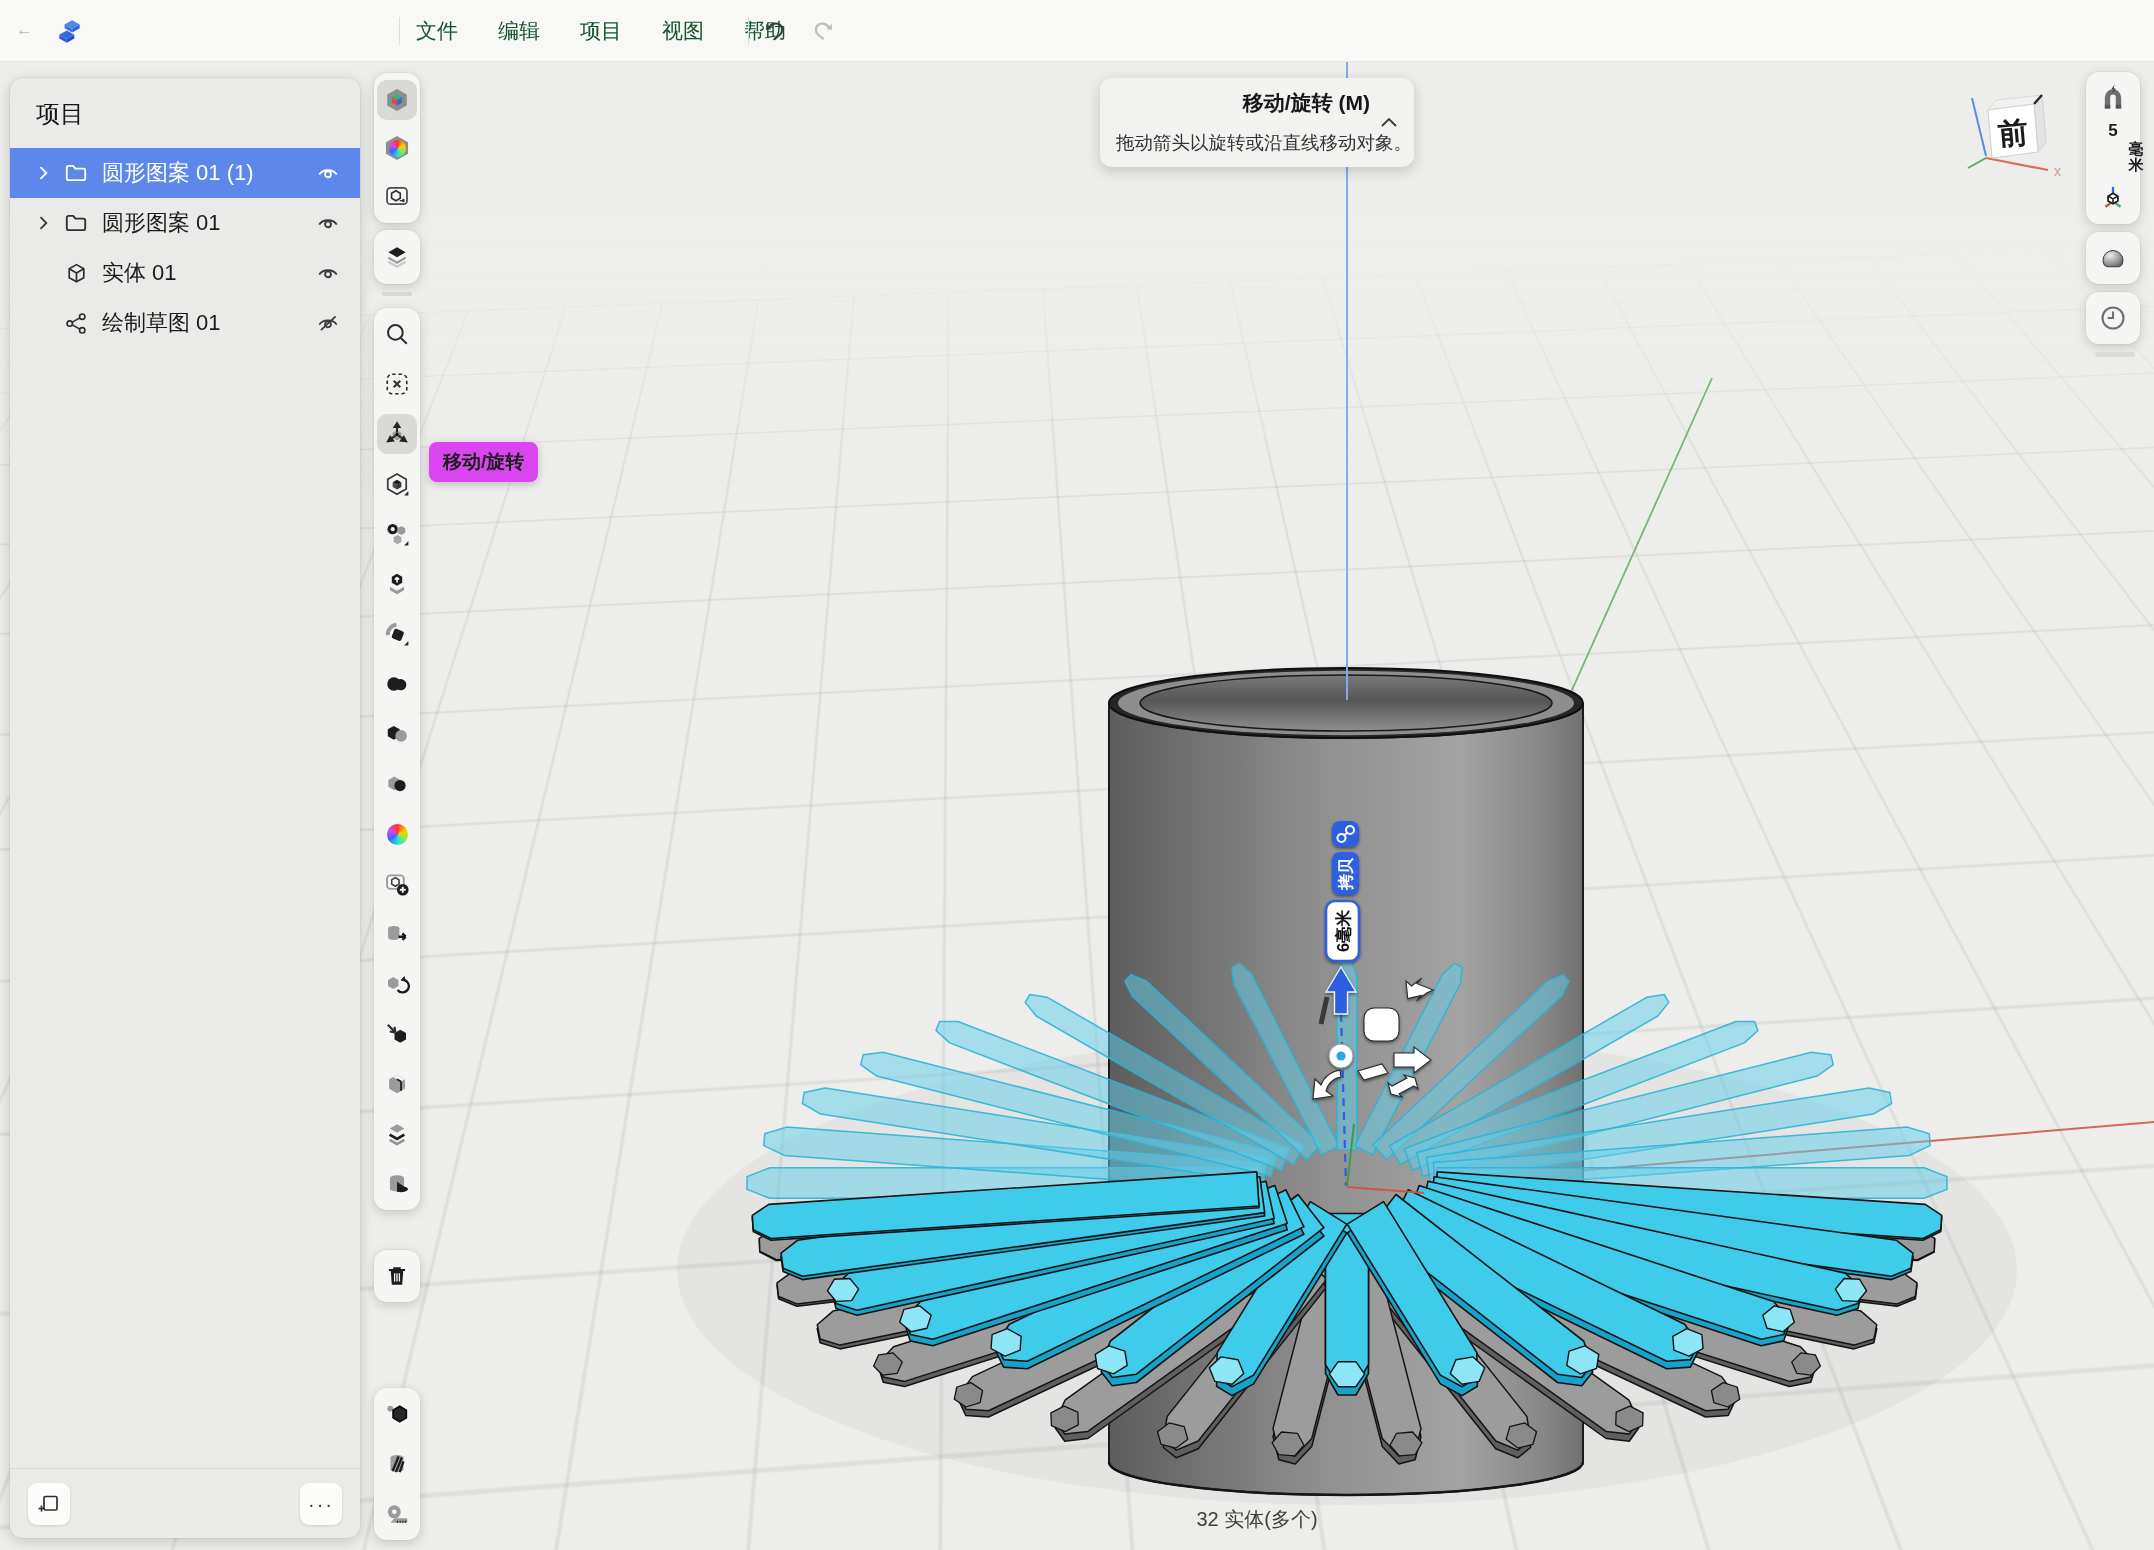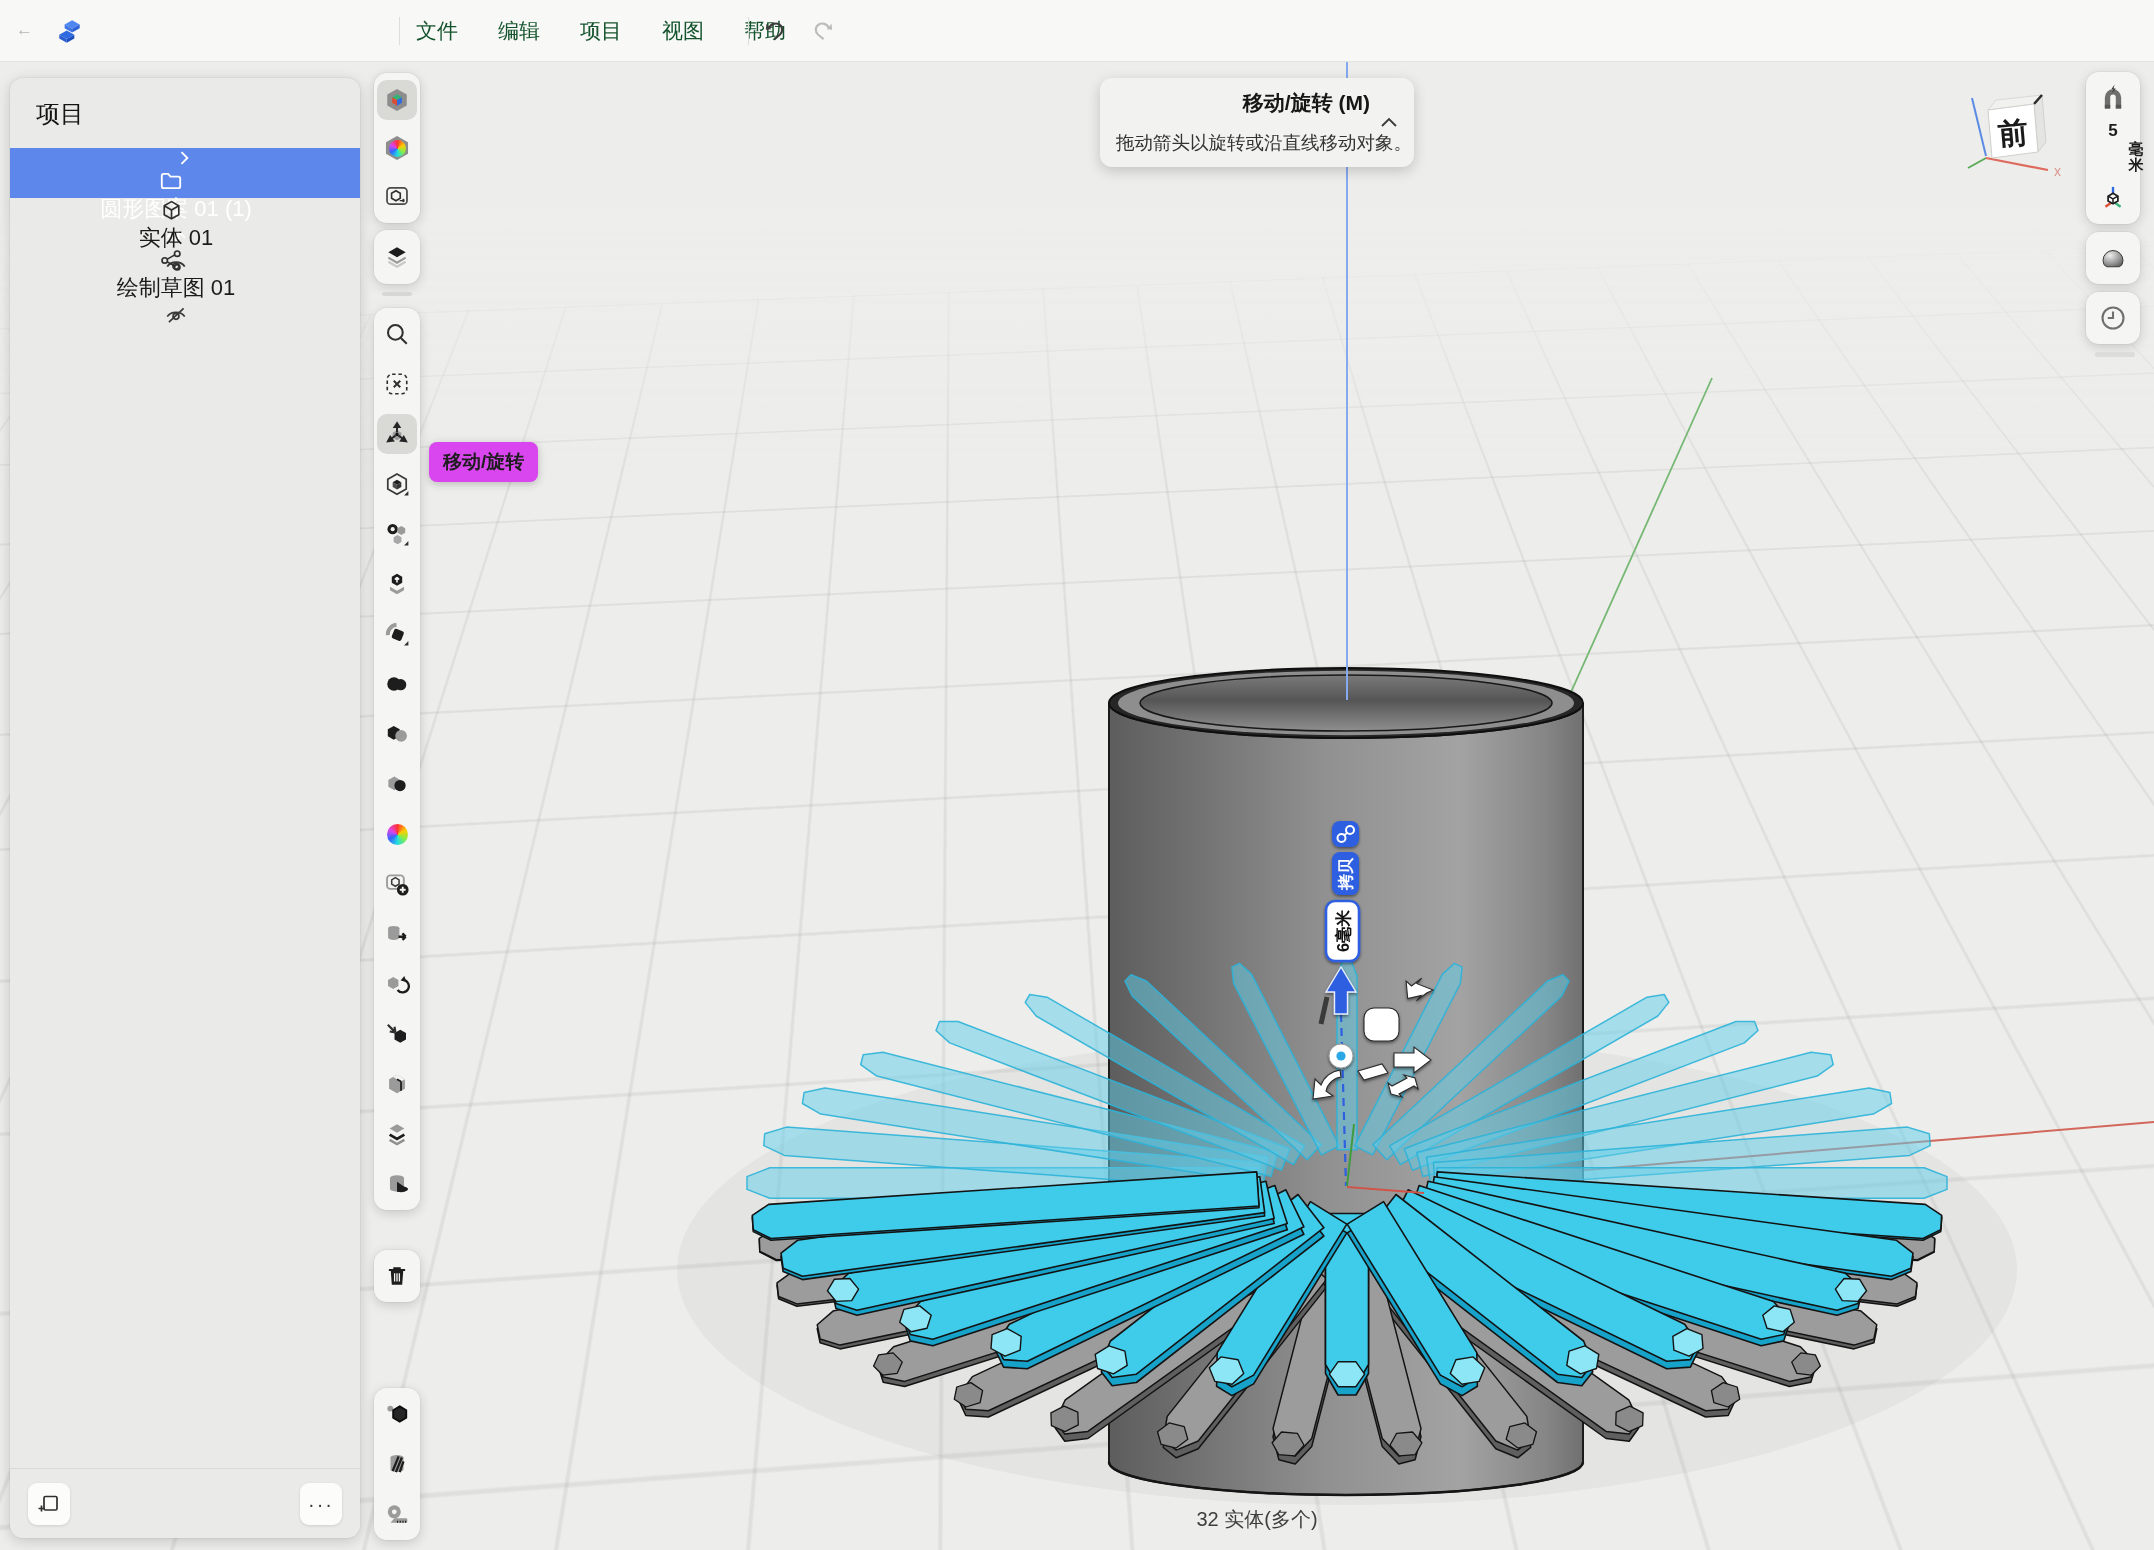--- a/index.html
+++ b/index.html
@@ -38,21 +38,21 @@
     box-shadow:0 3px 14px rgba(0,0,0,.17), 0 0 0 1px rgba(0,0,0,.035); z-index:20; }
 
   
   .sidebar { left:10px; top:78px; width:350px; height:1460px; background:#eaeae8; }
   .sb-header { padding:20px 0 0 26px; font-size:24px; font-weight:500; color:#141414; }
   .sb-filter { margin:18px 14px 0 14px; height:52px; background:#fdfdfc; border:1px solid #e2e2df;
     border-radius:10px; display:flex; align-items:center; padding:0 14px; gap:14px; }
   .sb-filter .lbl { flex:1; font-size:22px; color:#1b1b1b; }
   .sb-rows { margin-top:18px; }
   .sb-row { height:50px; display:flex; align-items:center; color:#1b1b1b; font-size:22px;
-    padding:0 18px 0 0;flex-direction:column; }
+    padding:0 18px 0 0; }
   .sb-row.sel { background:#5E87EB; color:#fff; }
   .sb-row .chev { width:34px; display:flex; justify-content:center; margin-left:16px; }
   .sb-row .noch { width:34px; margin-left:16px; }
   .sb-row .ric { width:32px; display:flex; justify-content:center; margin-right:10px; }
   .sb-row .lbl { flex:1; }
   .sb-row .eye { width:28px; display:flex; justify-content:center; }
   .sb-footer { position:absolute; left:0; right:0; bottom:0; height:70px;
     border-top:1px solid #d9d9d6; }
   .sb-fbtn { position:absolute; top:14px; width:42px; height:42px; background:#fcfcfb;
     border-radius:9px; box-shadow:0 1px 3px rgba(0,0,0,.12); display:flex; align-items:center;
@@ -338,20 +338,39 @@
         </span>
       <span class="lbl">圆形图案 01 (1)</span>
       <span class="eye">
         <svg width="24" height="24" viewBox="0 0 22 22">
             <path d="M3 12.5 C6 7.2 16 7.2 19 12.5" fill="none" stroke="#fff" stroke-width="1.7"></path>
             <circle cx="11" cy="12.2" r="2.7" fill="none" stroke="#fff" stroke-width="1.7"></circle>
           </svg>
         </span>
     </div>
 
+    <div class="sb-row">
+      <span class="chev">
+        <svg width="20" height="20" viewBox="0 0 24 24">
+            <path d="M9 5 l7 7 -7 7" fill="none" stroke="#3a3a3a" stroke-width="2.2"></path>
+          </svg>
+        </span>
+      <span class="ric">
+        <svg width="26" height="26" viewBox="0 0 24 24">
+            <path d="M3.5 7.2 a1.8 1.8 0 0 1 1.8 -1.8 H9.4 l2.1 2.5 H18.7 a1.8 1.8 0 0 1 1.8 1.8 V16.8 a1.8 1.8 0 0 1 -1.8 1.8 H5.3 a1.8 1.8 0 0 1 -1.8 -1.8 Z" fill="none" stroke="#2f2f2f" stroke-width="1.7" stroke-linejoin="round"></path>
+          </svg>
+        </span>
+      <span class="lbl">圆形图案 01</span>
+      <span class="eye">
+        <svg width="24" height="24" viewBox="0 0 22 22">
+            <path d="M3 12.5 C6 7.2 16 7.2 19 12.5" fill="none" stroke="#3a3a3a" stroke-width="1.7"></path>
+            <circle cx="11" cy="12.2" r="2.7" fill="none" stroke="#3a3a3a" stroke-width="1.7"></circle>
+          </svg>
+        </span>
+    </div>
 
 
     <div class="sb-row">
       <span class="noch"></span>
       <span class="ric">
         <svg width="25" height="25" viewBox="0 0 24 24" stroke="#2f2f2f" stroke-width="1.6" fill="none" stroke-linejoin="round">
             <path d="M12 3.5 l7 4 v8.5 l-7 4 -7 -4 V7.5 z"></path>
             <path d="M5 7.5 L12 11.5 L19 7.5 M12 11.5 V20"></path>
           </svg>
         </span>

